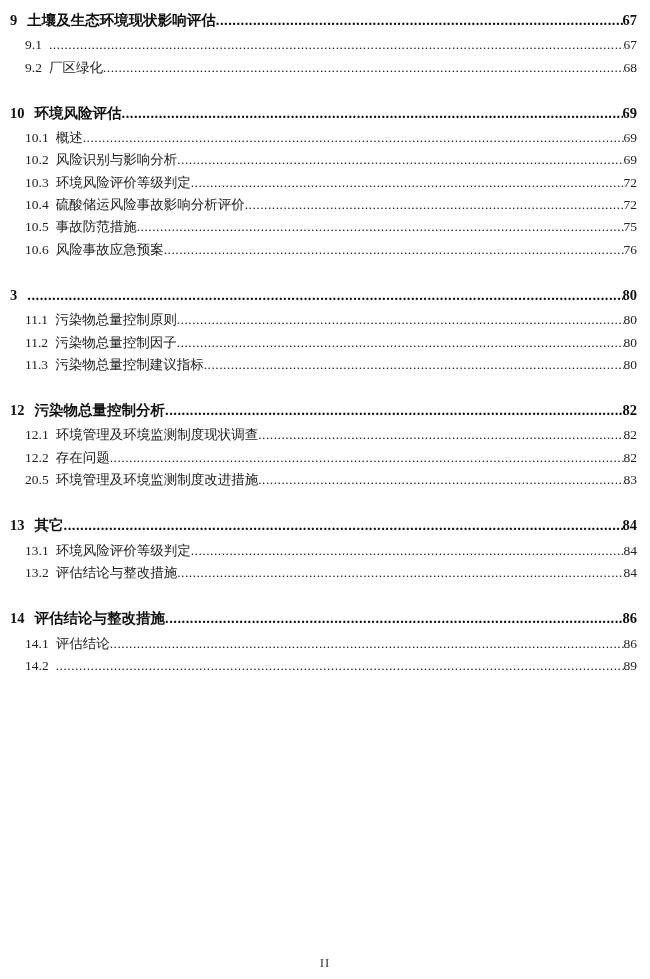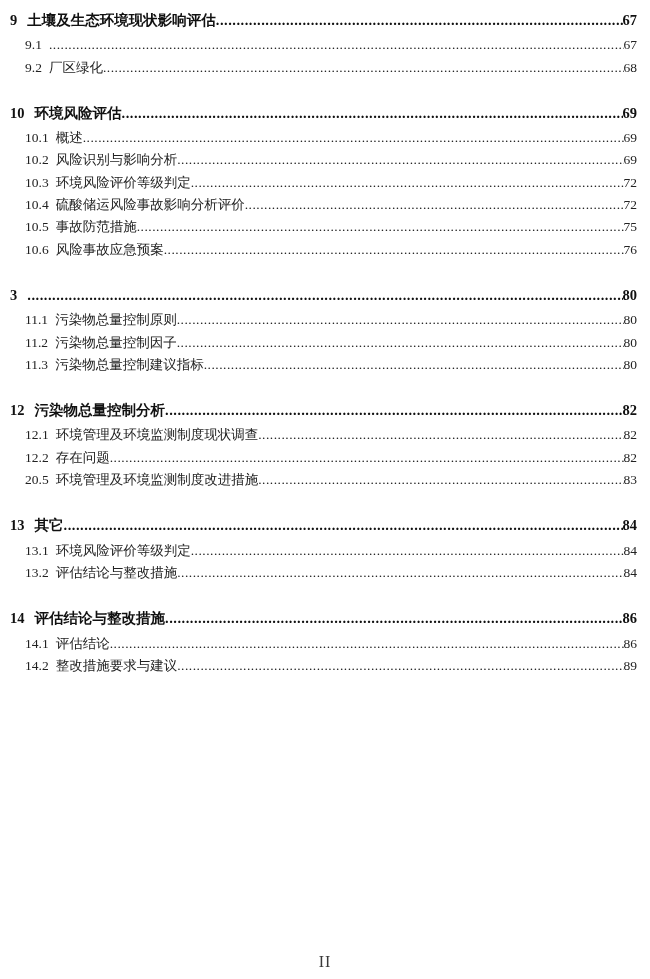--- a/index.html
+++ b/index.html
@@ -50,21 +50,21 @@
     letter-spacing: 0.5px;
     min-width: 8px;
   }
   .pg { flex: none; text-align: right; }
   .footer {
     position: absolute;
     bottom: 8px;
     left: 0;
     width: 100%;
     text-align: center;
-    font-size: 16px;
+    font-size: 13px;
     color: #3a3a3a;
     letter-spacing: 1px;
   }
 </style>
 </head>
 <body>
 
 <div class="page">
   <div class="toc">
       <div class="row level1">
@@ -198,19 +198,18 @@
         <span class="pg">86</span>
       </div>
       <div class="row level2">
         <span class="num">14.1</span>
         <span class="title">评估结论</span>
         <span class="dots">................................................................................................................................................................................................................................................................................................................................</span>
         <span class="pg">86</span>
       </div>
       <div class="row level2">
         <span class="num">14.2</span>
-        <span class="title">整改措施要求与建议</span>
         <span class="dots">................................................................................................................................................................................................................................................................................................................................</span>
         <span class="pg">89</span>
       </div>
     </div>
   <div class="footer">II</div>
 </div>
 
 </body></html>

